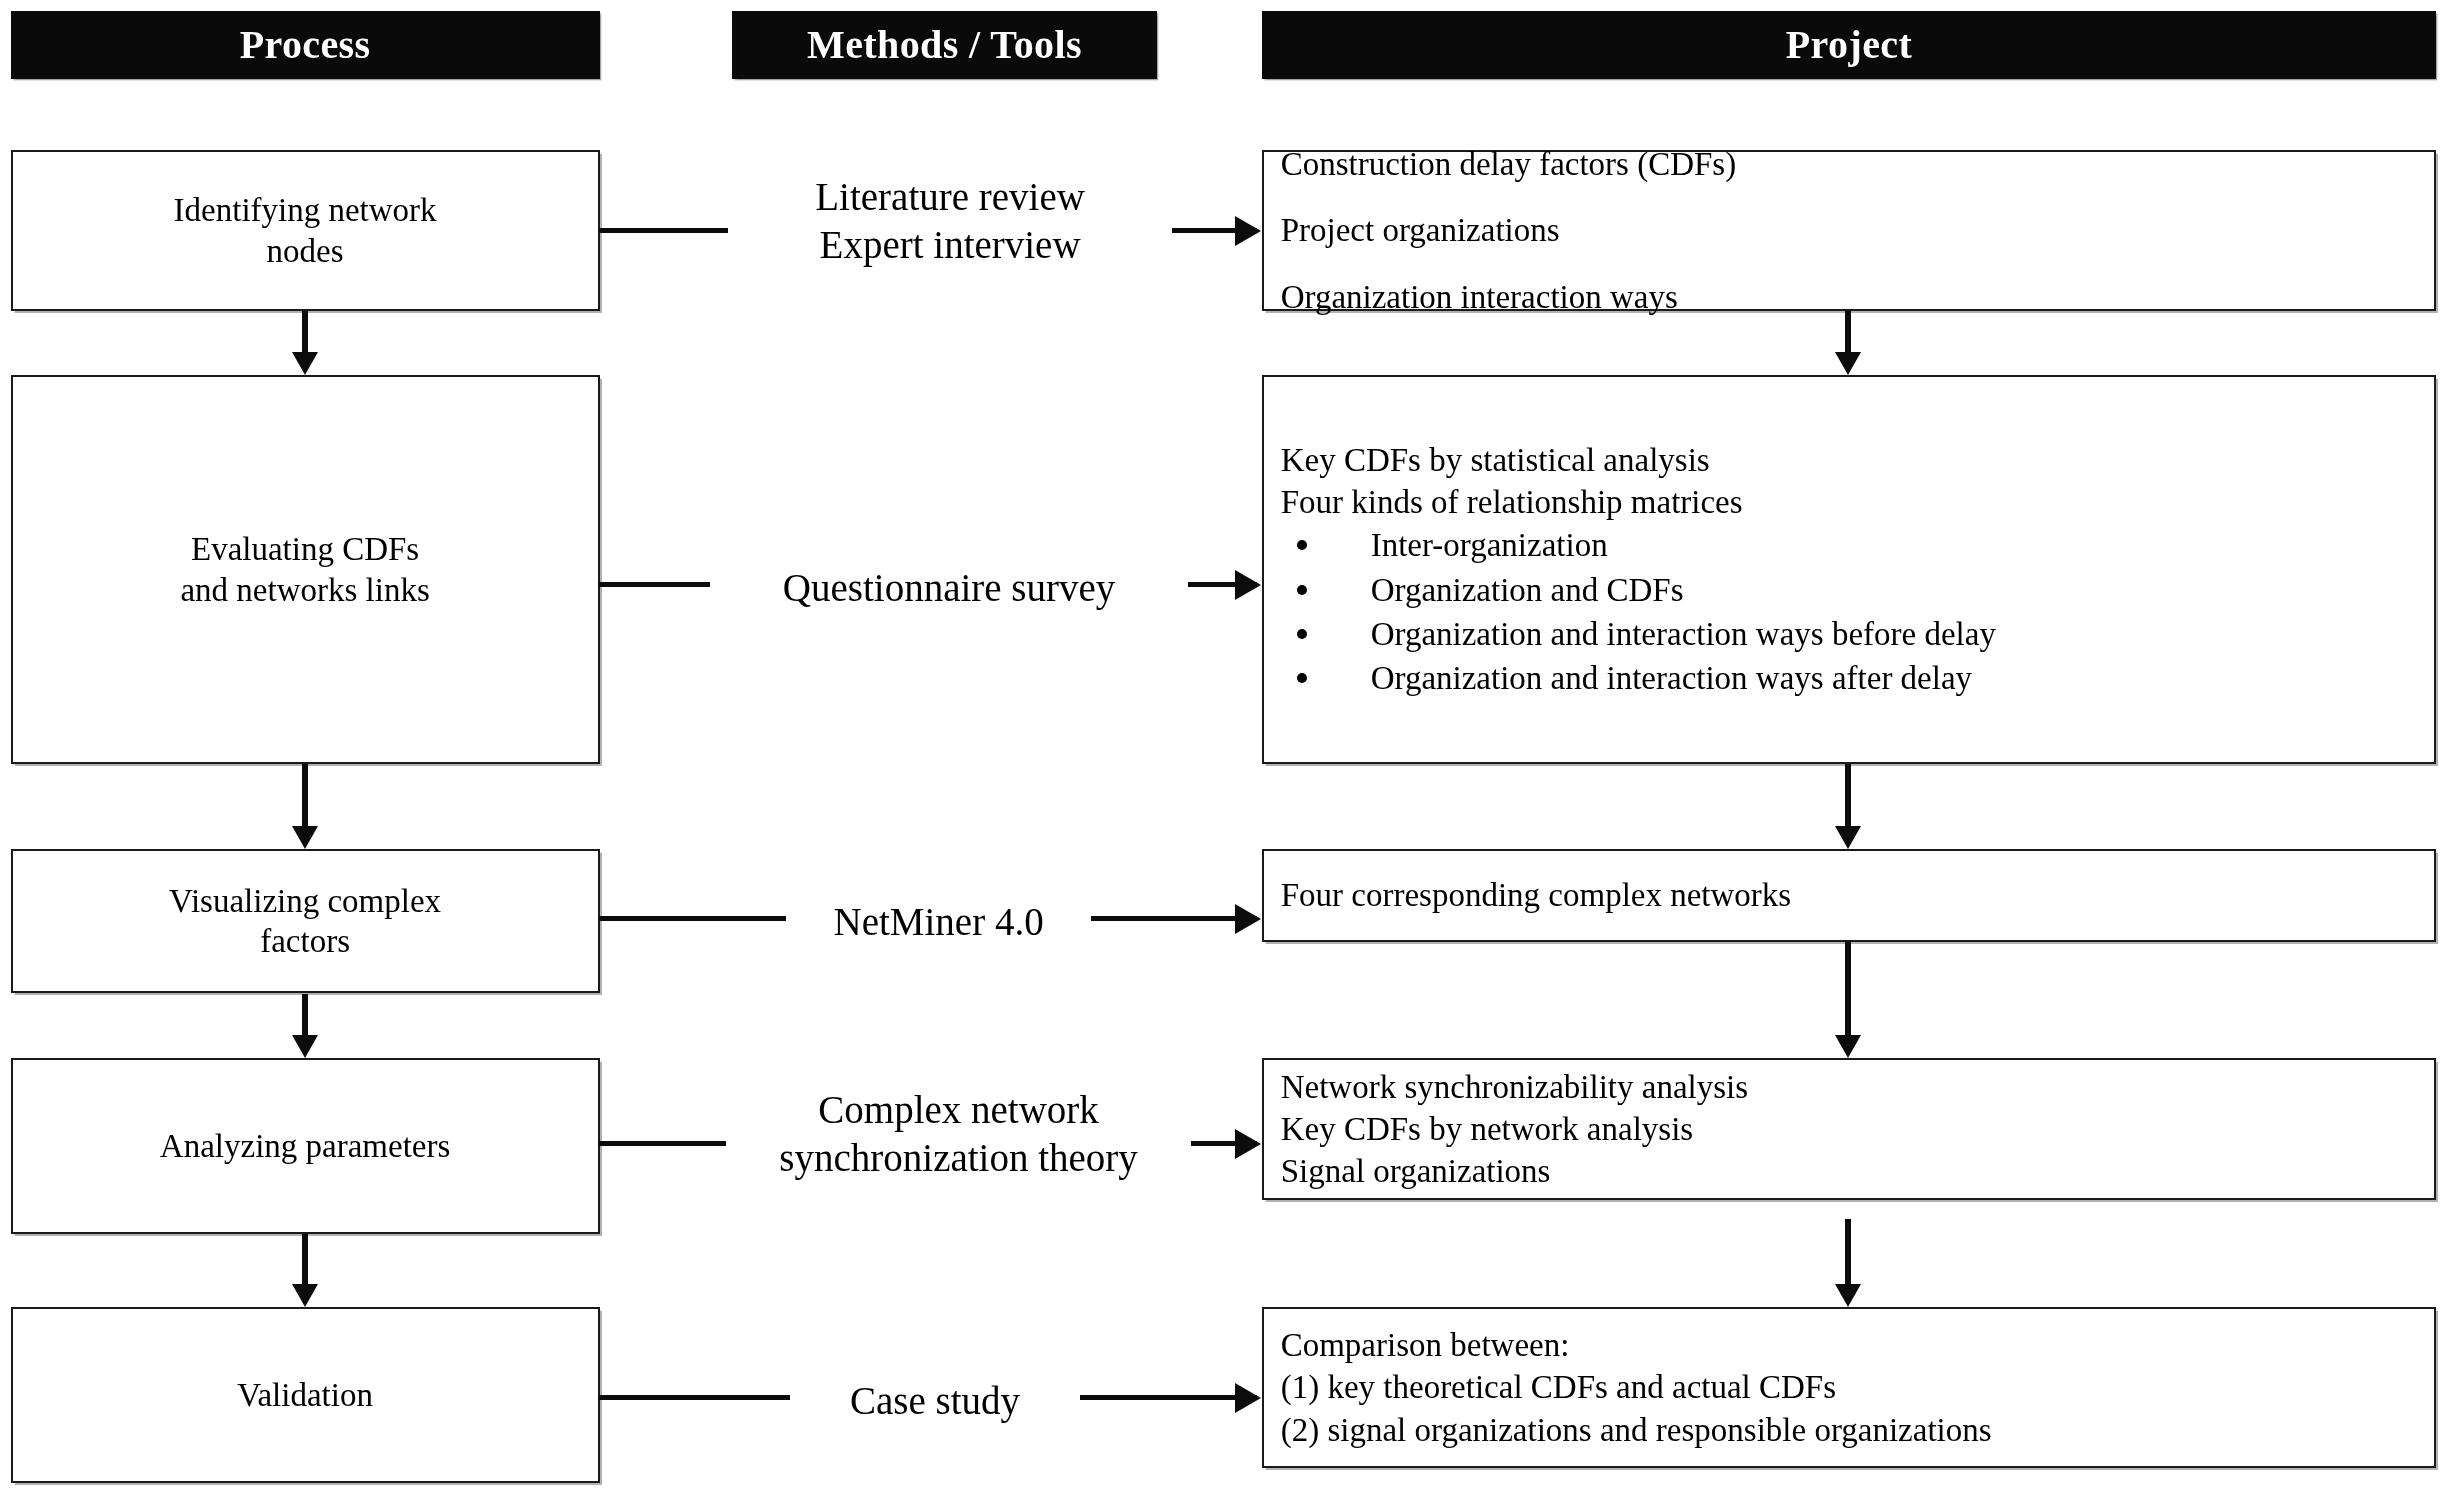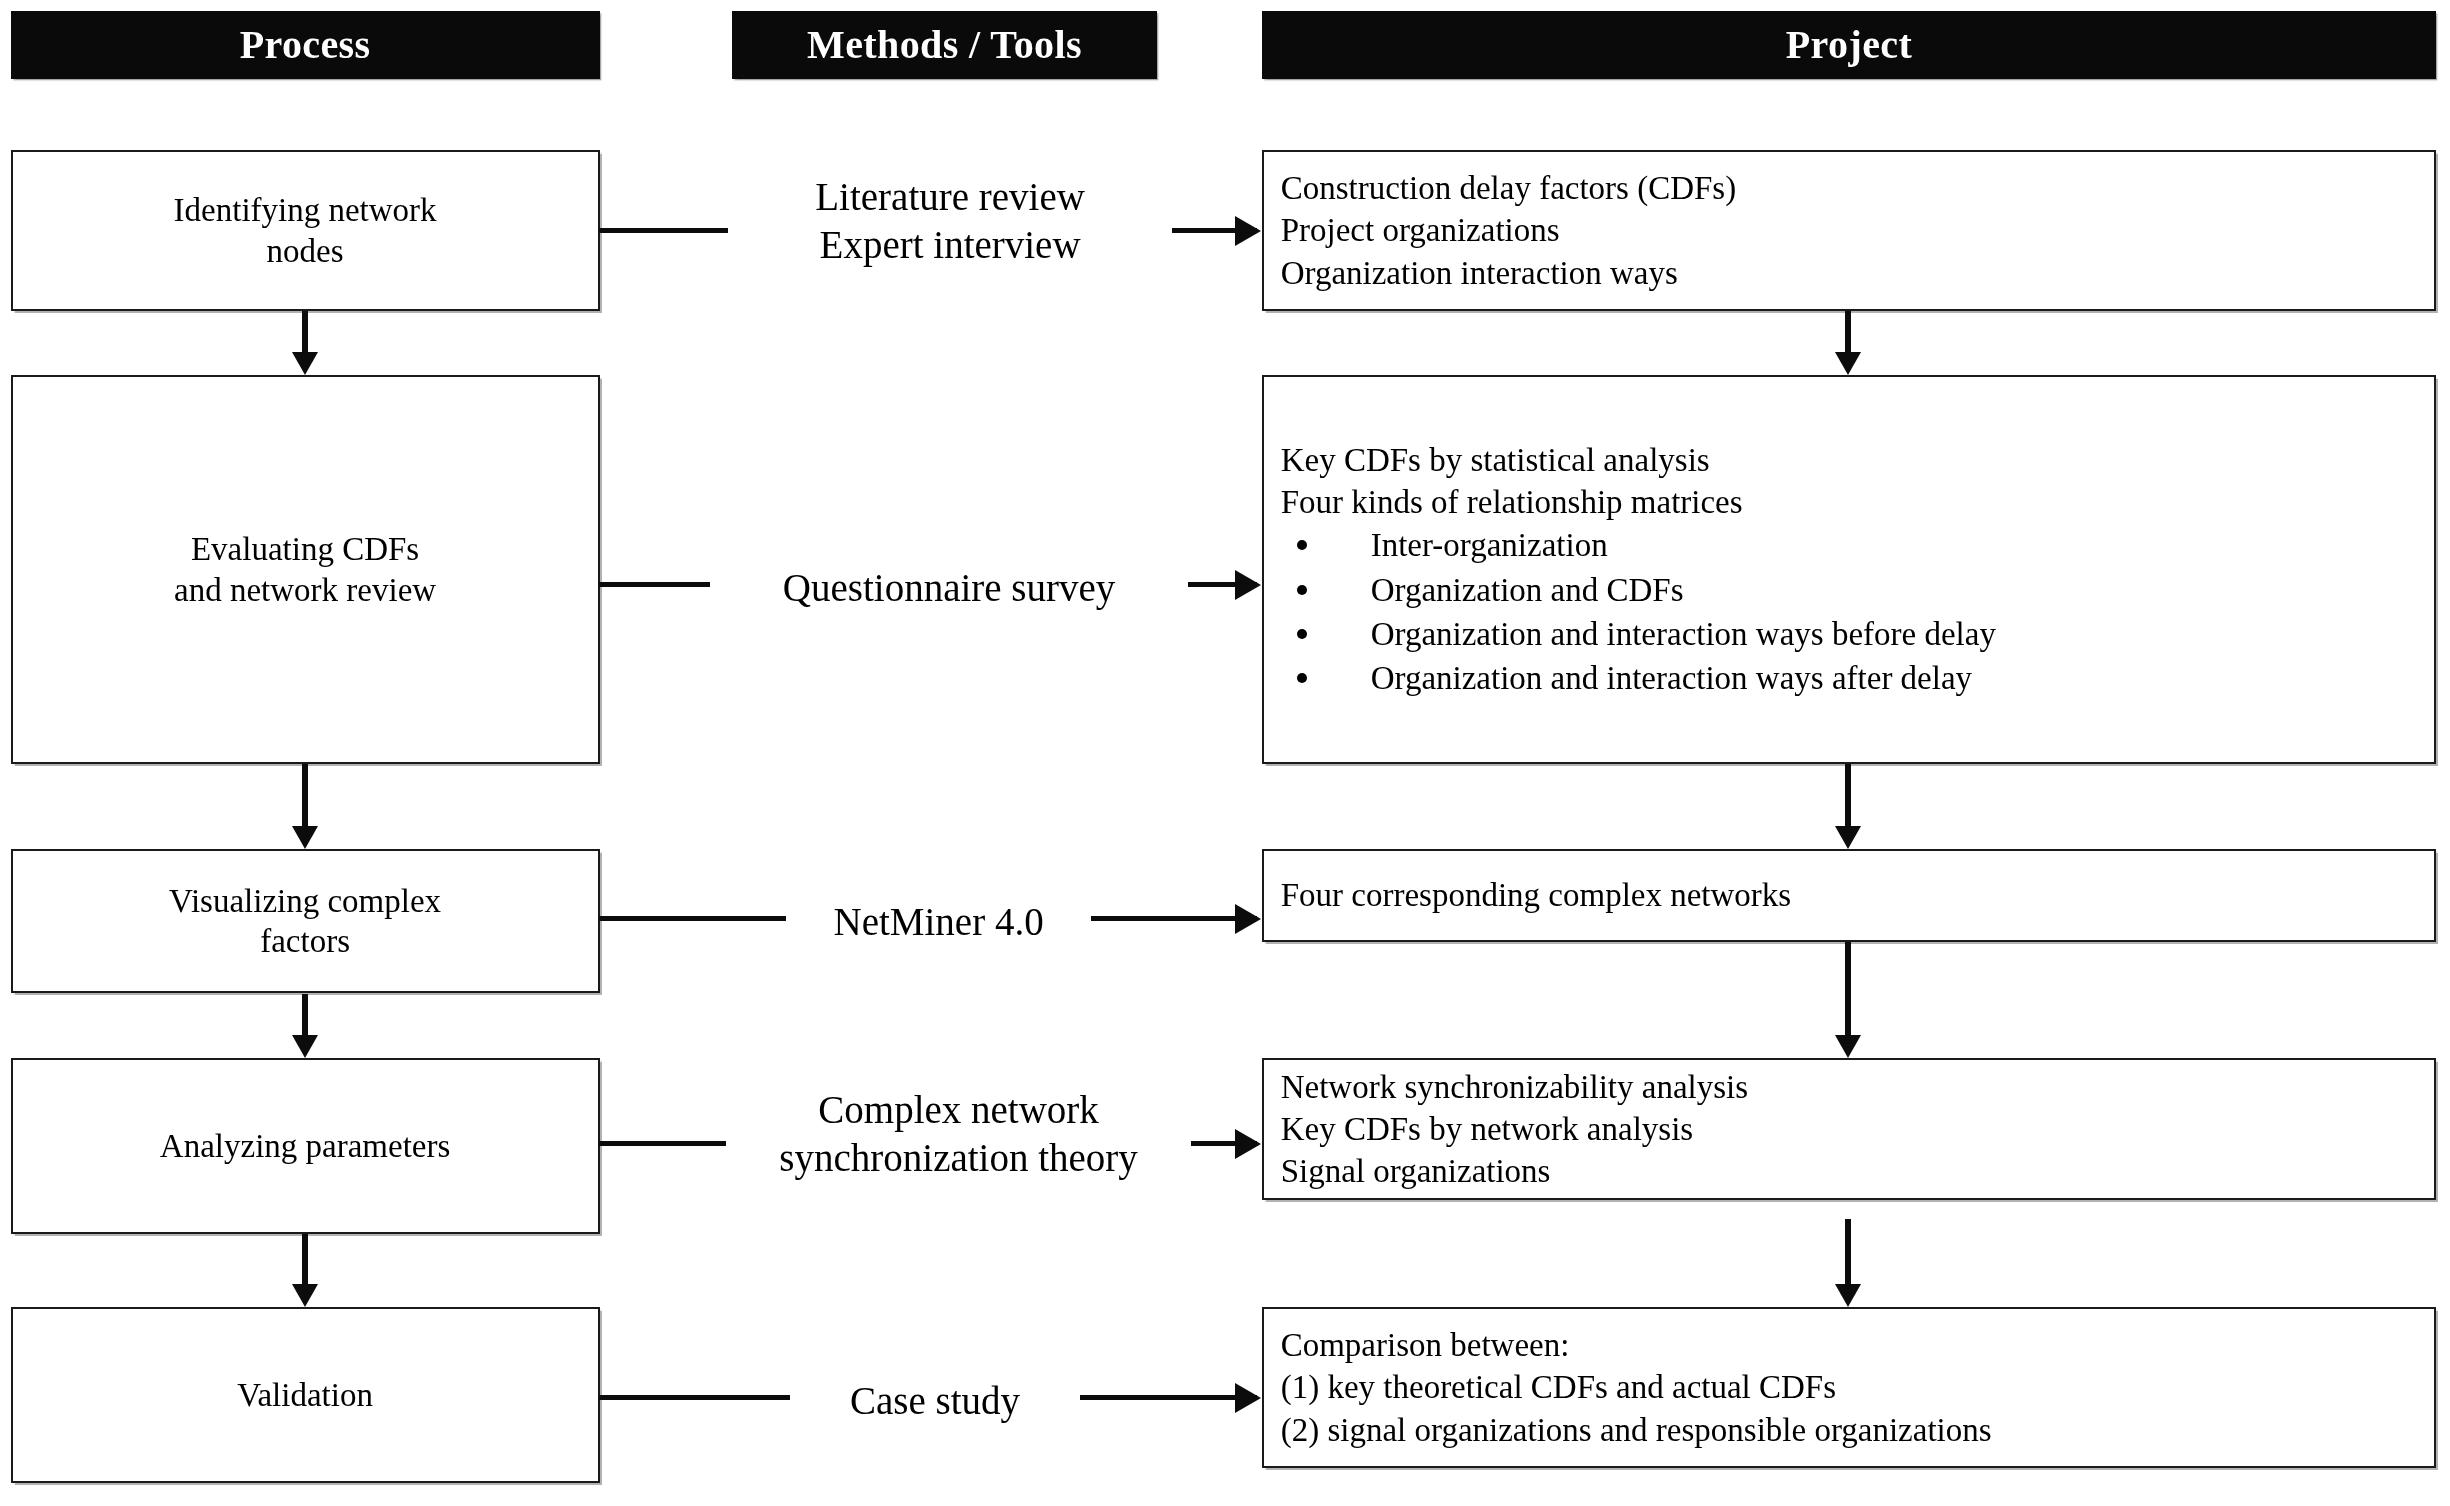--- a/index.html
+++ b/index.html
@@ -153,21 +153,21 @@
   <div class="node node-center" style="left:10.6px; top:150px; width:589px; height:161px;">
     <div>
       <span class="line">Identifying network</span><br>
       <span class="line">nodes</span>
     </div>
   </div>
 
   <div class="node node-center" style="left:10.6px; top:375px; width:589px; height:389px;">
     <div>
       <span class="line">Evaluating CDFs</span><br>
-      <span class="line">and network review</span>
+      <span class="line">and networks links</span>
     </div>
   </div>
 
   <div class="node node-center" style="left:10.6px; top:849px; width:589px; height:144px;">
     <div>
       <span class="line">Visualizing complex</span><br>
       <span class="line">factors</span>
     </div>
   </div>
 
@@ -225,21 +225,21 @@
     <span class="line">Complex network</span>
     <span class="line">synchronization theory</span>
   </div>
 
   <div class="h-line" style="left:599px; top:1395px; width:658px;"></div>
   <div class="h-head" style="left:1235px; top:1383px;"></div>
   <div class="mid-label" style="left:790px; top:1377px; width:281px;">
     <span class="line">Case study</span>
   </div>
 
-  <div class="node node-left" style="left:1262px; top:150px; width:1174px; height:161px;">
+  <div class="node node-left" style="left:1262px; top:150px; width:1174px; height:161px;gap:24px;">
     <span class="line">Construction delay factors (CDFs)</span>
     <span class="line">Project organizations</span>
     <span class="line">Organization interaction ways</span>
   </div>
 
   <div class="node node-left" style="left:1262px; top:375px; width:1174px; height:389px;">
     <span class="line">Key CDFs by statistical analysis</span>
     <span class="line">Four kinds of relationship matrices</span>
     <ul class="bullets">
       <li>Inter-organization</li>

